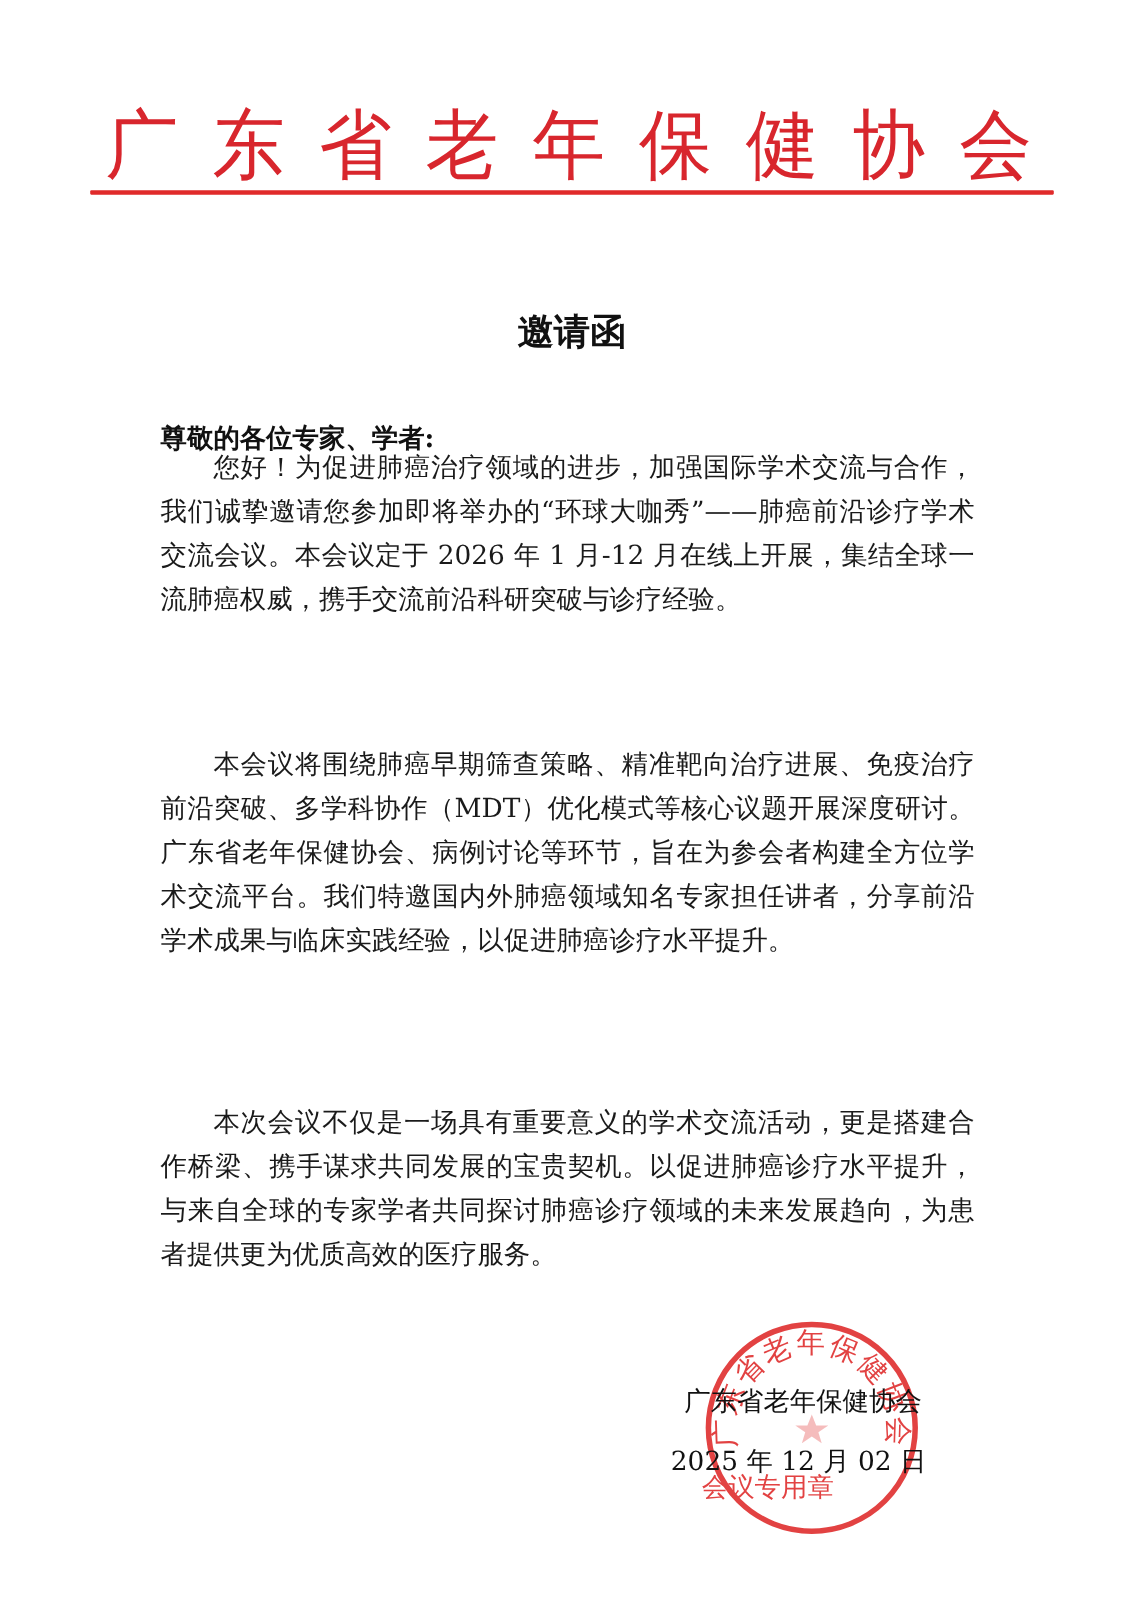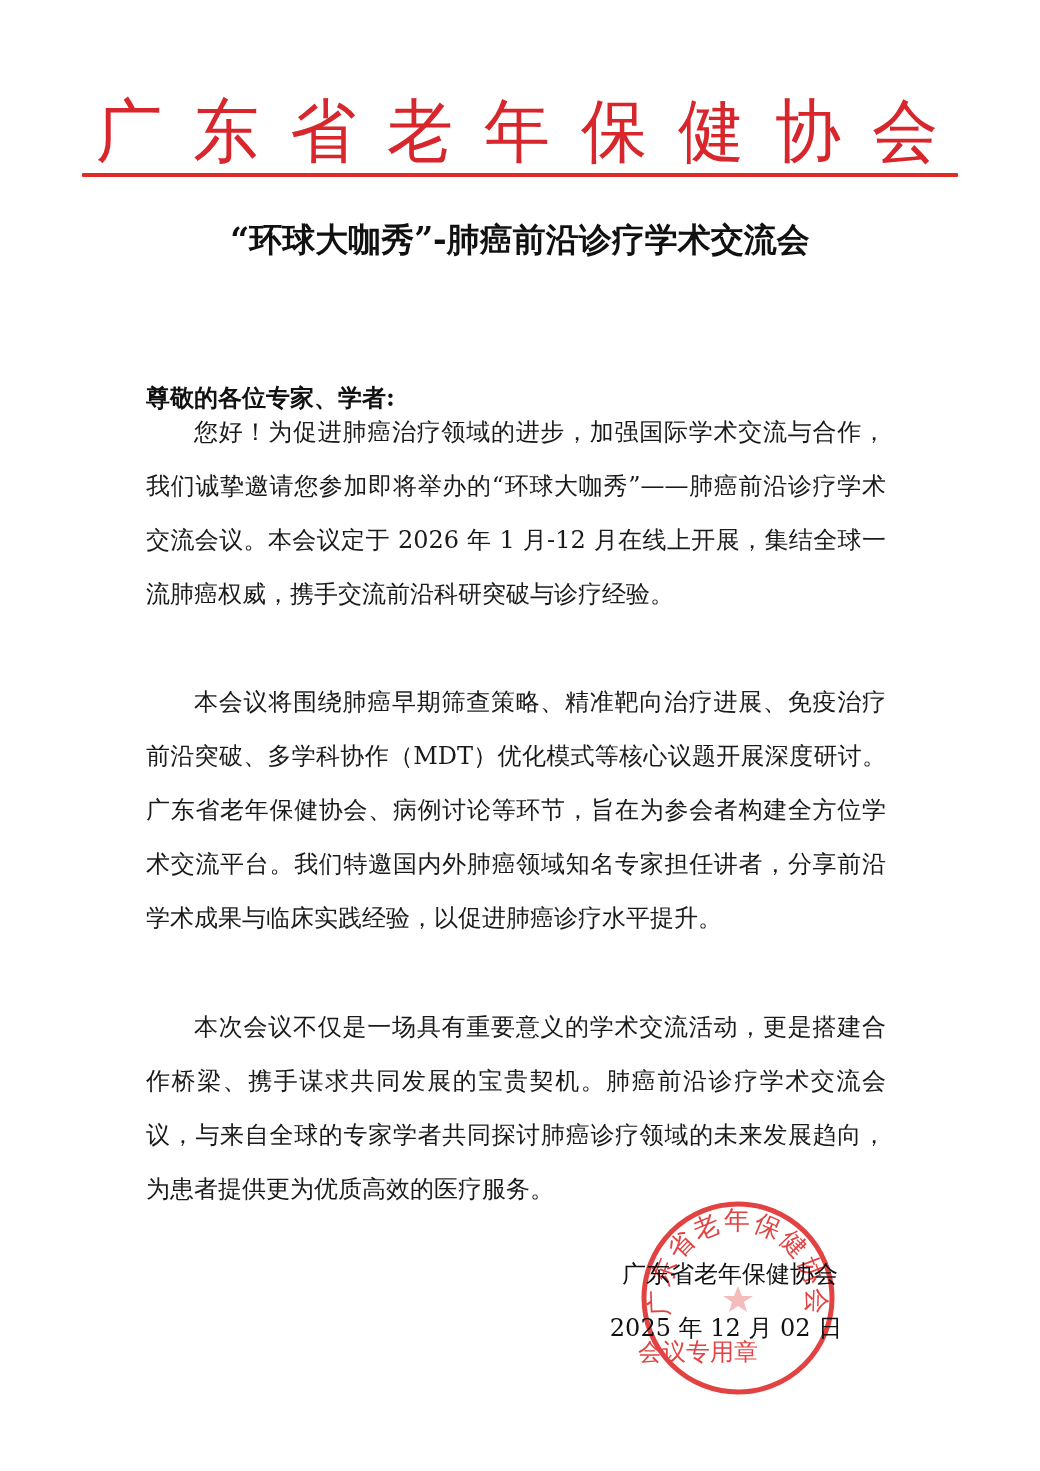--- a/index.html
+++ b/index.html
@@ -24,21 +24,21 @@
   .doc-title.line1 { top: 218px; }
   .doc-title.line2 { top: 280px; }
   .salutation {
     position: absolute; left: 146px; top: 362px;
     font-family: "DejaVu Serif", "Liberation Serif", serif; font-weight: bold;
     color: #111; font-size: 24px; margin-top: 20px;
   }
   .body-text {
     position: absolute; left: 146px; width: 740px;
     font-family: "DejaVu Serif", "Liberation Serif", serif;
-    color: #1a1a1a; font-size: 24px; line-height: 54px;
+    color: #1a1a1a; font-size: 24px; line-height: 40px;
     text-align: justify; text-indent: 2em; margin: 0;
   }
   .p1 { top: 405px; }
   .p2 { top: 675px; }
   .p3 { top: 1000px; }
   .signature {
     position: absolute; left: 600px; width: 260px; text-align: center;
     font-family: "DejaVu Serif", "Liberation Serif", serif;
     color: #111; font-size: 24px; z-index: 3;
   }
@@ -65,27 +65,27 @@
     <span>老</span>
     <span>年</span>
     <span>保</span>
     <span>健</span>
     <span>协</span>
     <span>会</span>
   </div>
 
   <div class="red-rule"></div>
 
-  <div class="doc-title line1">“环球大咖秀”-肺癌前沿诊疗学术交流会</div>
+  <div class="doc-title line2">邀请函</div>
 
   <div class="salutation">尊敬的各位专家、学者:</div>
 
   <p class="body-text p1">您好！为促进肺癌治疗领域的进步，加强国际学术交流与合作，我们诚挚邀请您参加即将举办的“环球大咖秀”——肺癌前沿诊疗学术交流会议。本会议定于 2026 年 1 月-12 月在线上开展，集结全球一流肺癌权威，携手交流前沿科研突破与诊疗经验。</p>
   <p class="body-text p2">本会议将围绕肺癌早期筛查策略、精准靶向治疗进展、免疫治疗前沿突破、多学科协作（MDT）优化模式等核心议题开展深度研讨。广东省老年保健协会、病例讨论等环节，旨在为参会者构建全方位学术交流平台。我们特邀国内外肺癌领域知名专家担任讲者，分享前沿学术成果与临床实践经验，以促进肺癌诊疗水平提升。</p>
-  <p class="body-text p3">本次会议不仅是一场具有重要意义的学术交流活动，更是搭建合作桥梁、携手谋求共同发展的宝贵契机。肺癌前沿诊疗学术交流会议，与来自全球的专家学者共同探讨肺癌诊疗领域的未来发展趋向，为患者提供更为优质高效的医疗服务。</p>
+  <p class="body-text p3">本次会议不仅是一场具有重要意义的学术交流活动，更是搭建合作桥梁、携手谋求共同发展的宝贵契机。以促进肺癌诊疗水平提升，与来自全球的专家学者共同探讨肺癌诊疗领域的未来发展趋向，为患者提供更为优质高效的医疗服务。</p>
 
   <div class="seal">
     <svg width="200" height="200" viewBox="0 0 200 200">
       <defs>
         <path id="sealArc" d="M 32 118 A 70 70 0 1 1 168 118" fill="none"></path>
       </defs>
       <circle cx="100" cy="100" r="94" fill="none" stroke="#e03232" stroke-width="5"></circle>
       <text font-family="DejaVu Serif, serif" font-size="26" fill="#e03232" letter-spacing="2">
         <textPath href="#sealArc" startOffset="50%" text-anchor="middle">广东省老年保健协会</textPath>
       </text>

